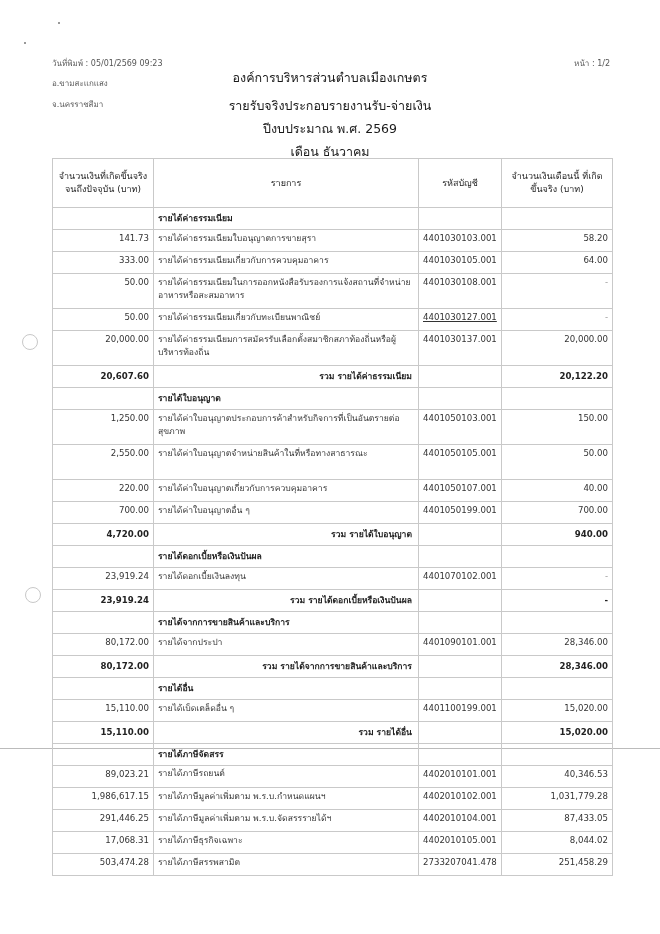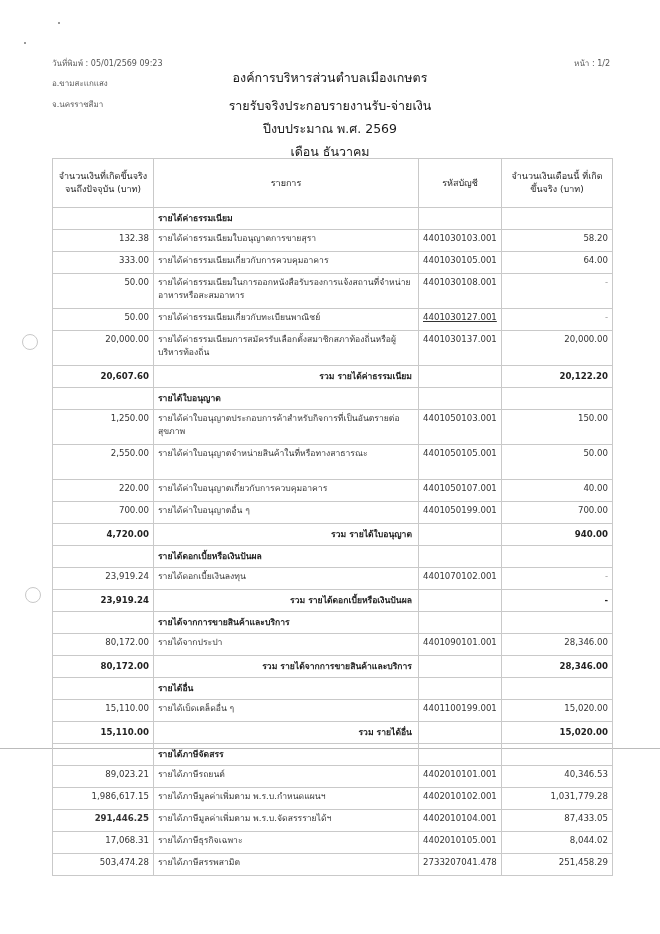--- a/index.html
+++ b/index.html
@@ -76,21 +76,21 @@
     </tr>
   </thead>
   <tbody id="tbody">
       <tr class="group">
         <td class="num"></td>
         <td class="label">รายได้ค่าธรรมเนียม</td>
         <td class="code"></td>
         <td class="num"></td>
       </tr>
       <tr class="row">
-        <td class="num" style="vertical-align: top;">132.38</td>
+        <td class="num" style="vertical-align: top;">141.73</td>
         <td class="label-2" style="vertical-align: top;">รายได้ค่าธรรมเนียมใบอนุญาตการขายสุรา</td>
         <td class="code" style="vertical-align: top;">4401030103.001</td>
         <td class="num" style="vertical-align: top;">58.20</td>
       </tr>
       <tr class="row">
         <td class="num" style="vertical-align: top;">333.00</td>
         <td class="label-2" style="vertical-align: top;">รายได้ค่าธรรมเนียมเกี่ยวกับการควบคุมอาคาร</td>
         <td class="code" style="vertical-align: top;">4401030105.001</td>
         <td class="num" style="vertical-align: top;">64.00</td>
       </tr>
@@ -209,32 +209,32 @@
         <td class="num">15,020.00</td>
       </tr>
       <tr class="group">
         <td class="num"></td>
         <td class="label">รายได้ภาษีจัดสรร</td>
         <td class="code"></td>
         <td class="num"></td>
       </tr>
       <tr class="row">
         <td class="num" style="vertical-align: top;">89,023.21</td>
-        <td class="label-2" style="vertical-align: top;">รายได้ภาษีรถยนต์</td>
+        <td class="label-2" style="vertical-align: top; font-family: Liberation Mono, monospace;">รายได้ภาษีรถยนต์</td>
         <td class="code" style="vertical-align: top;">4402010101.001</td>
         <td class="num" style="vertical-align: top;">40,346.53</td>
       </tr>
       <tr class="row">
         <td class="num" style="vertical-align: top;">1,986,617.15</td>
         <td class="label-2" style="vertical-align: top;">รายได้ภาษีมูลค่าเพิ่มตาม พ.ร.บ.กำหนดแผนฯ</td>
         <td class="code" style="vertical-align: top;">4402010102.001</td>
         <td class="num" style="vertical-align: top;">1,031,779.28</td>
       </tr>
       <tr class="row">
-        <td class="num" style="vertical-align: top; font-weight: bold;">291,446.25</td>
+        <td class="num" style="vertical-align: top;">291,446.25</td>
         <td class="label-2" style="vertical-align: top;">รายได้ภาษีมูลค่าเพิ่มตาม พ.ร.บ.จัดสรรรายได้ฯ</td>
         <td class="code" style="vertical-align: top;">4402010104.001</td>
         <td class="num" style="vertical-align: top;">87,433.05</td>
       </tr>
       <tr class="row">
         <td class="num" style="vertical-align: top;">17,068.31</td>
         <td class="label-2" style="vertical-align: top;">รายได้ภาษีธุรกิจเฉพาะ</td>
         <td class="code" style="vertical-align: top;">4402010105.001</td>
         <td class="num" style="vertical-align: top;">8,044.02</td>
       </tr>

